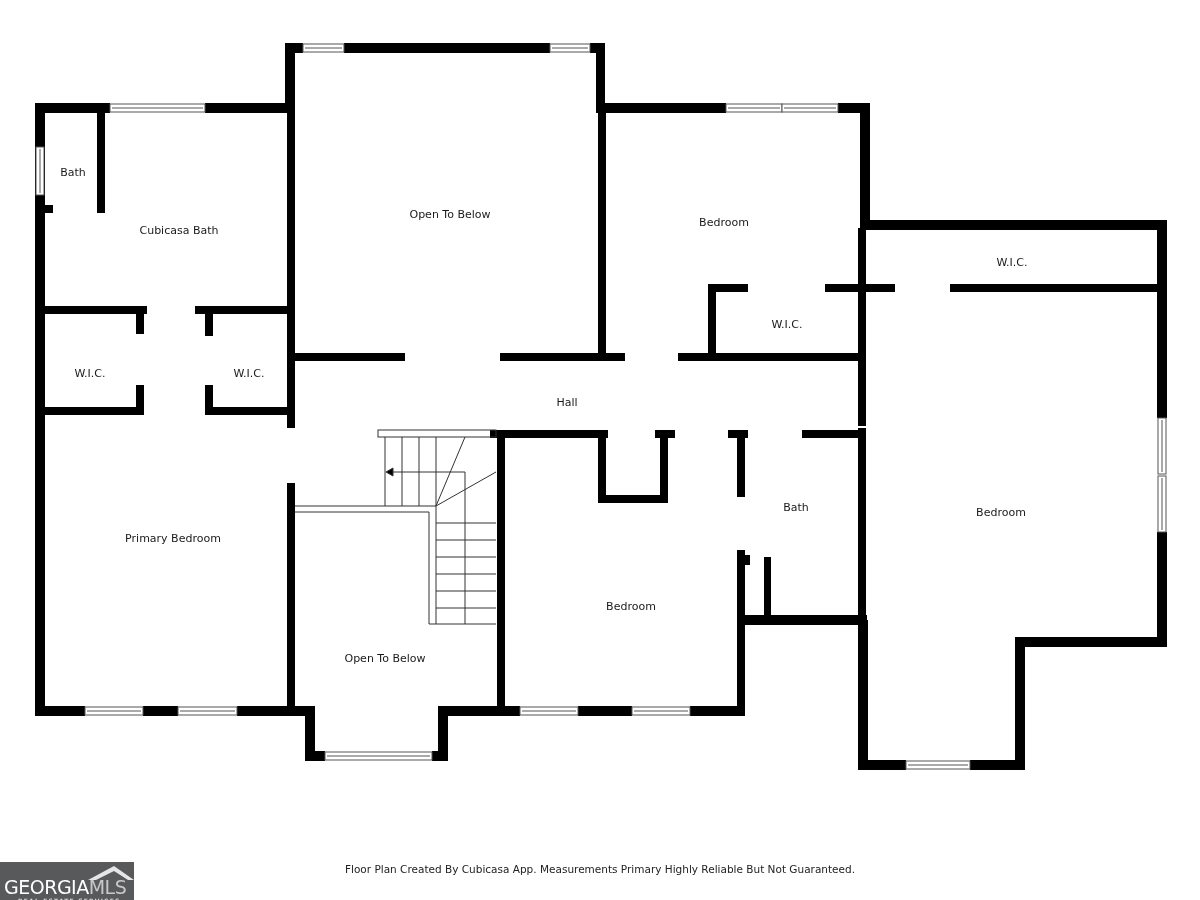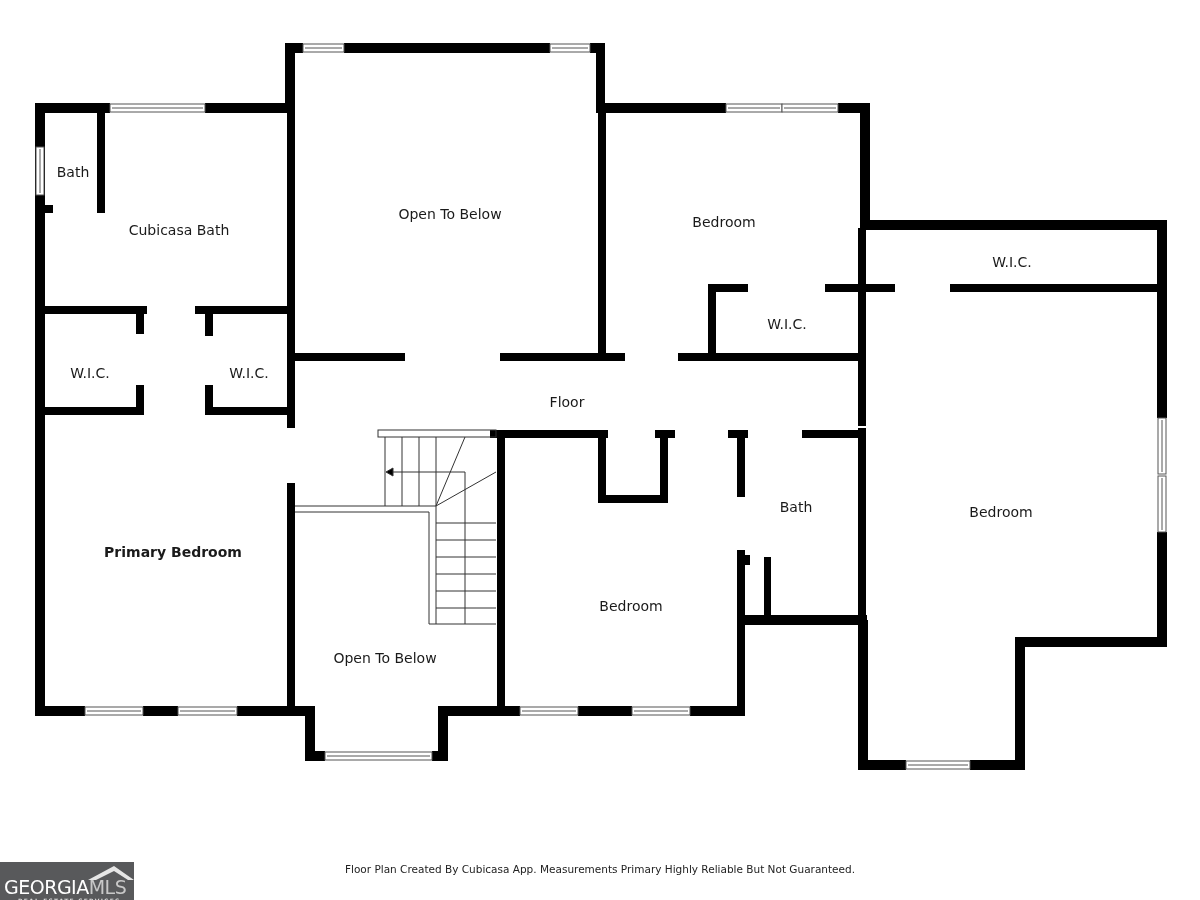--- a/index.html
+++ b/index.html
@@ -1,18 +1,18 @@
 <!DOCTYPE html>
 <html><head>
 <meta charset="utf-8">
 <style>
   html, body { margin: 0; padding: 0; background: #ffffff; }
   body { width: 1200px; height: 900px; position: relative; overflow: hidden; font-family: "DejaVu Sans", sans-serif; }
   #plan { position: absolute; left: 0; top: 0; width: 1200px; height: 900px; }
-  .room-label { position: absolute; font-size: 14px; color: #1a1a1a; transform: translate(-50%, -50%); white-space: nowrap; }
+  .room-label { position: absolute; font-size: 11px; color: #1a1a1a; transform: translate(-50%, -50%); white-space: nowrap; }
   .footer-text { position: absolute; left: 600px; top: 869px; transform: translate(-50%, -50%); font-size: 10.5px; color: #222; white-space: nowrap; }
   .logo { position: absolute; left: 0; top: 855px; width: 134px; height: 56px; background: #58595b; margin-top: 7px; }
   .logo-main { position: absolute; left: 4px; top: 14px; font-size: 19px; color: #fff; letter-spacing: -0.5px; font-family: "DejaVu Sans", sans-serif; }
   .logo-main .mls { color: #c8c8c8; }
   .logo-sub { position: absolute; left: 18px; top: 35px; font-size: 6px; color: #ddd; letter-spacing: 1.2px; font-weight: bold; }
   .logo-roof { position: absolute; left: 88px; top: 2px; }
 </style>
 </head>
 <body>
 
@@ -153,22 +153,22 @@
 </svg>
 
 <div class="room-label" style="left:73px; top:172px;">Bath</div>
 <div class="room-label" style="left:179px; top:230px;">Cubicasa Bath</div>
 <div class="room-label" style="left:450px; top:214px;">Open To Below</div>
 <div class="room-label" style="left:724px; top:222px;">Bedroom</div>
 <div class="room-label" style="left:1012px; top:262px;">W.I.C.</div>
 <div class="room-label" style="left:787px; top:324px;">W.I.C.</div>
 <div class="room-label" style="left:90px; top:373px;">W.I.C.</div>
 <div class="room-label" style="left:249px; top:373px;">W.I.C.</div>
-<div class="room-label" style="left:567px; top:402px;">Floor</div>
-<div class="room-label" style="left:173px; top:552px;font-weight:bold;">Primary Bedroom</div>
+<div class="room-label" style="left:567px; top:402px;">Hall</div>
+<div class="room-label" style="left:173px; top:538px;">Primary Bedroom</div>
 <div class="room-label" style="left:796px; top:507px;">Bath</div>
 <div class="room-label" style="left:1001px; top:512px;">Bedroom</div>
 <div class="room-label" style="left:631px; top:606px;">Bedroom</div>
 <div class="room-label" style="left:385px; top:658px;">Open To Below</div>
 
 <div class="footer-text">Floor Plan Created By Cubicasa App. Measurements Primary Highly Reliable But Not Guaranteed.</div>
 
 <div class="logo">
   <svg class="logo-roof" width="46" height="16" viewBox="0 0 46 16">
     <polygon points="0,16 26,2 46,16 40,16 26,7 8,16" fill="#e6e6e6"></polygon>

